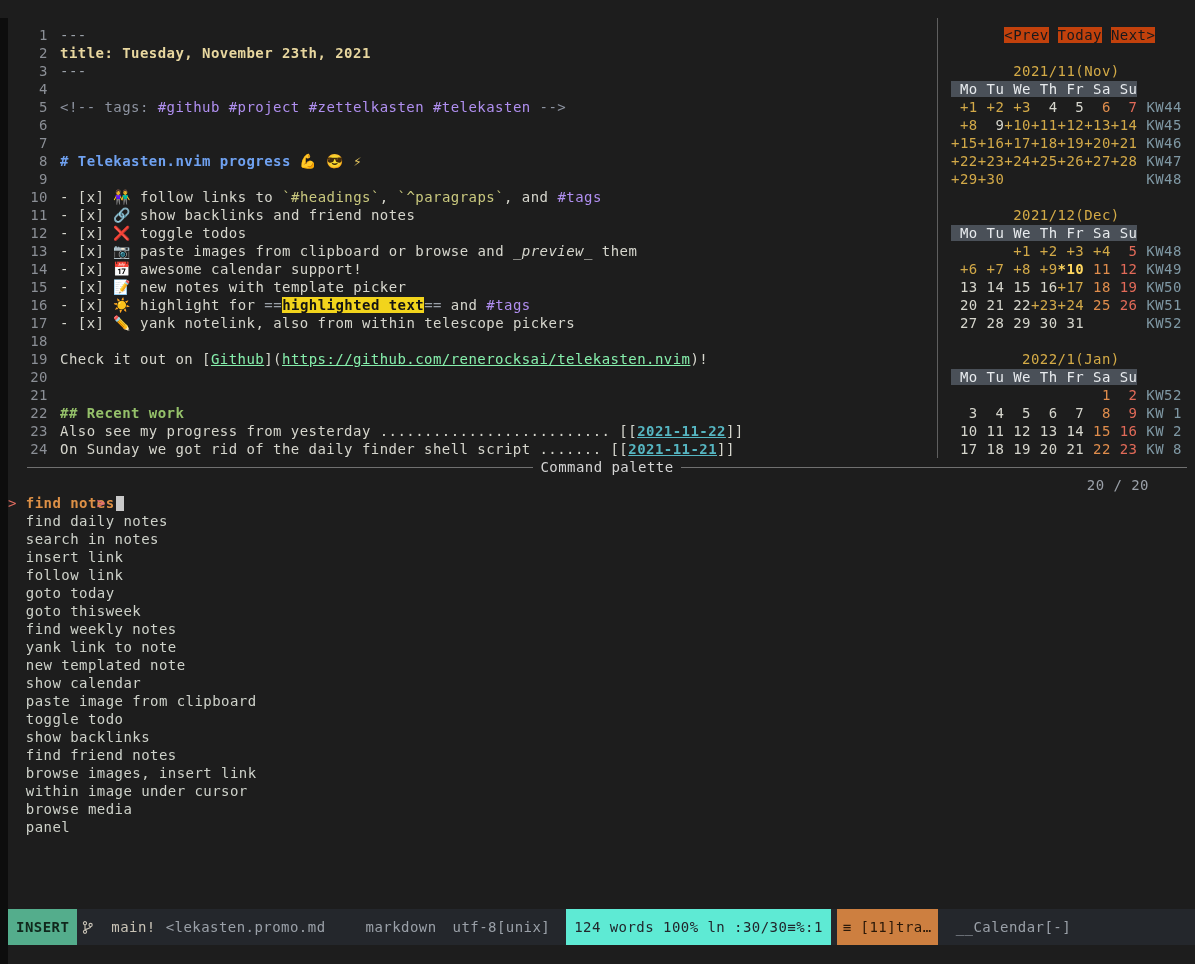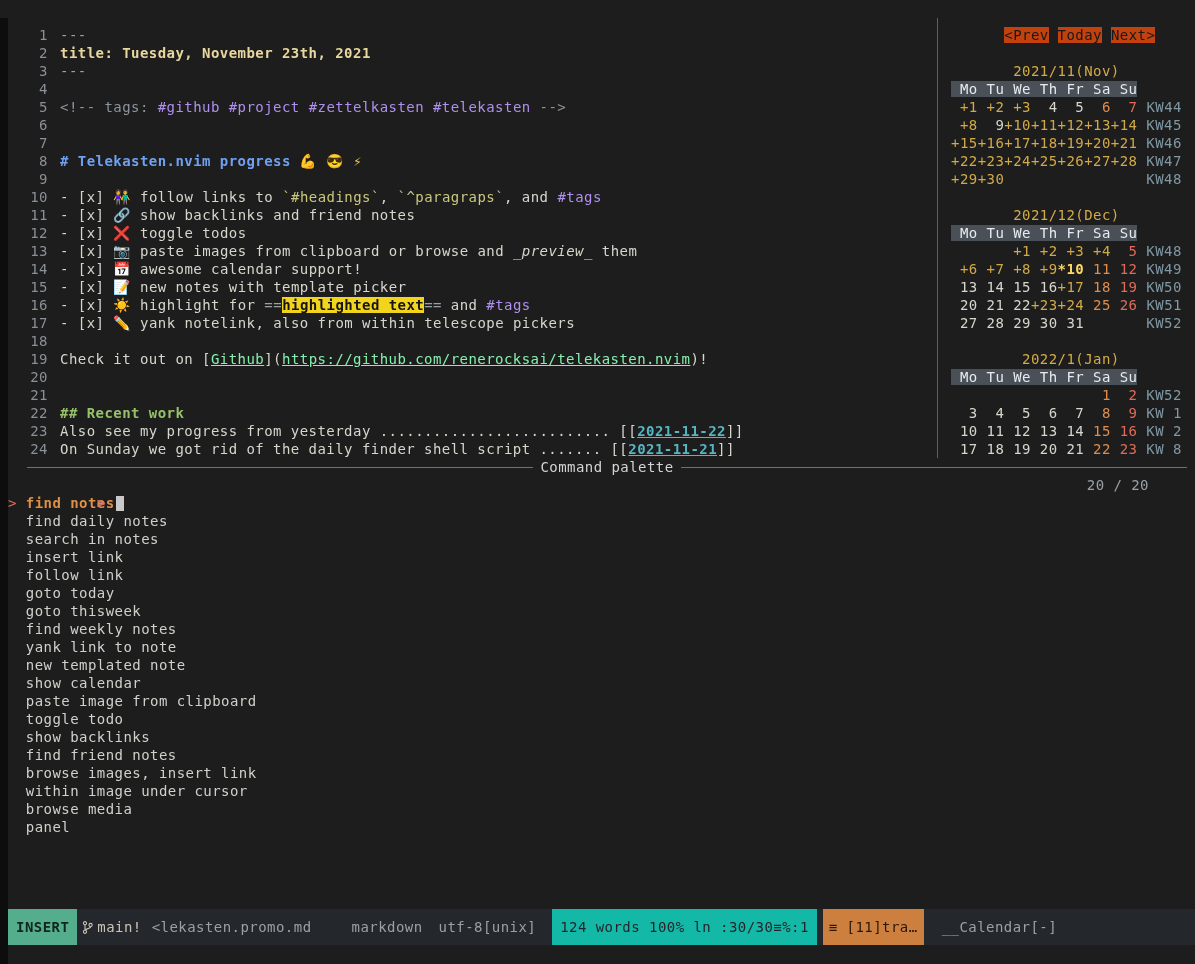--- a/index.html
+++ b/index.html
@@ -51,25 +51,25 @@
   .cursor{display:inline-block;width:8px;height:15px;background:#c9c9c9;vertical-align:text-bottom;margin-left:10px;}
   .counter{position:absolute;right:46px;top:0;color:#9aa0a8;}
   .sel-caret{color:#e06c60;}
   .sel-label{color:#dd9046;font-weight:700;}
   .pal-indent{color:#ced2ca;}
   .pal-label{color:#ced2ca;}
   
   .statusline{height:36px;background:#24272c;display:flex;align-items:stretch;color:#9aa0a8;}
   .statusline>span{display:flex;align-items:center;}
   .sl-mode{background:#54ad8c;color:#10271c;font-weight:bold;padding:0 8px;}
-  .sl-git{color:#c9c3b6;margin-left:5px;gap:4px;}
+  .sl-git{color:#c9c3b6;margin-left:5px;gap:18px;}
   .sl-file{margin-left:10px;}
   .sl-ft{margin-left:40px;}
   .sl-enc{margin-left:16px;}
-  .sl-stats{background:#14b8a6;color:#22262c;margin-left:16px;padding:0 8px;text-align:center;}
+  .sl-stats{background:#5eead4;color:#22262c;margin-left:16px;padding:0 8px;text-align:center;}
   .sl-bufs{background:#cd7f40;color:#2a1808;margin-left:6px;padding:0 6px;}
   .sl-cal{margin-left:18px;}
   
   .cmdline{color:#dcdcd4;}
   .ruler{display:flex;color:#cfcfc8;}
   .ruler-mode{color:#e8cf7e;font-weight:bold;}
   .ruler-pos{margin-left:auto;}
   .ruler-all{margin-left:100px;margin-right:11px;}
 </style>
 </head>

